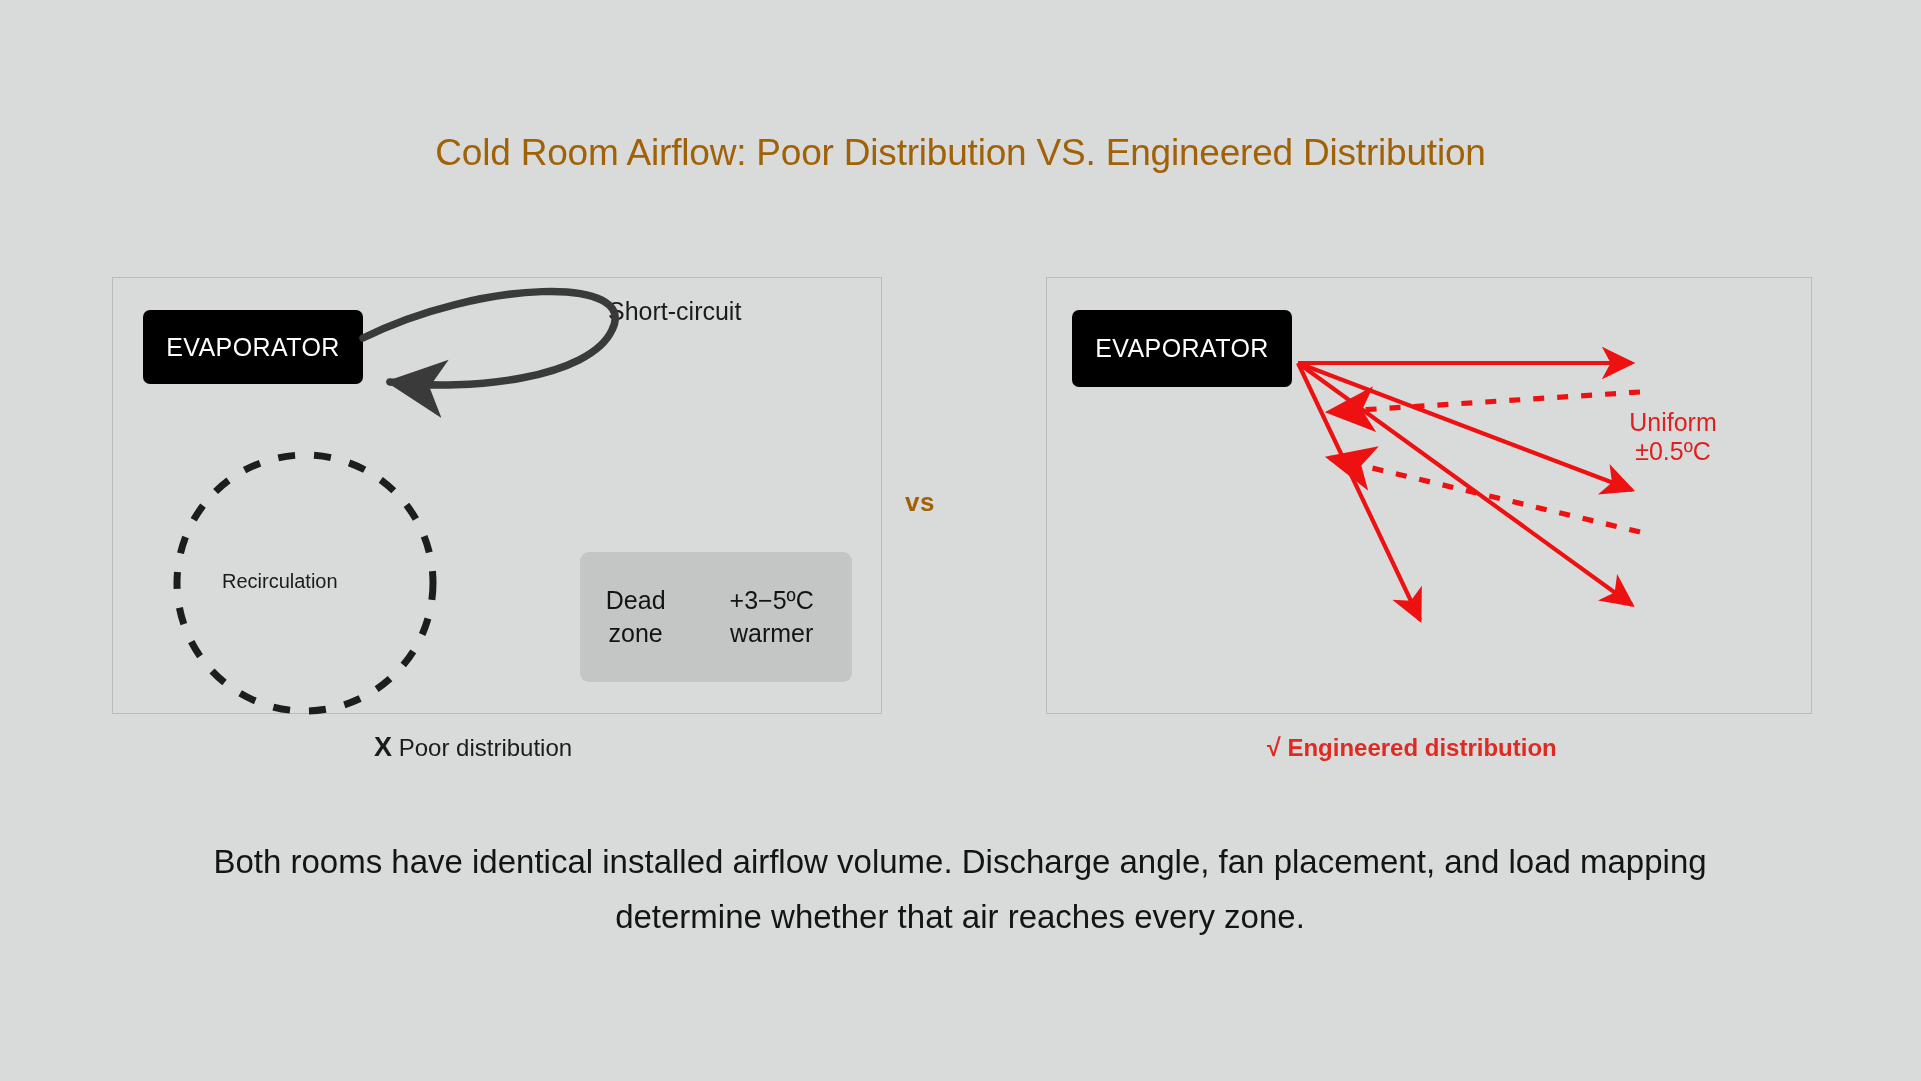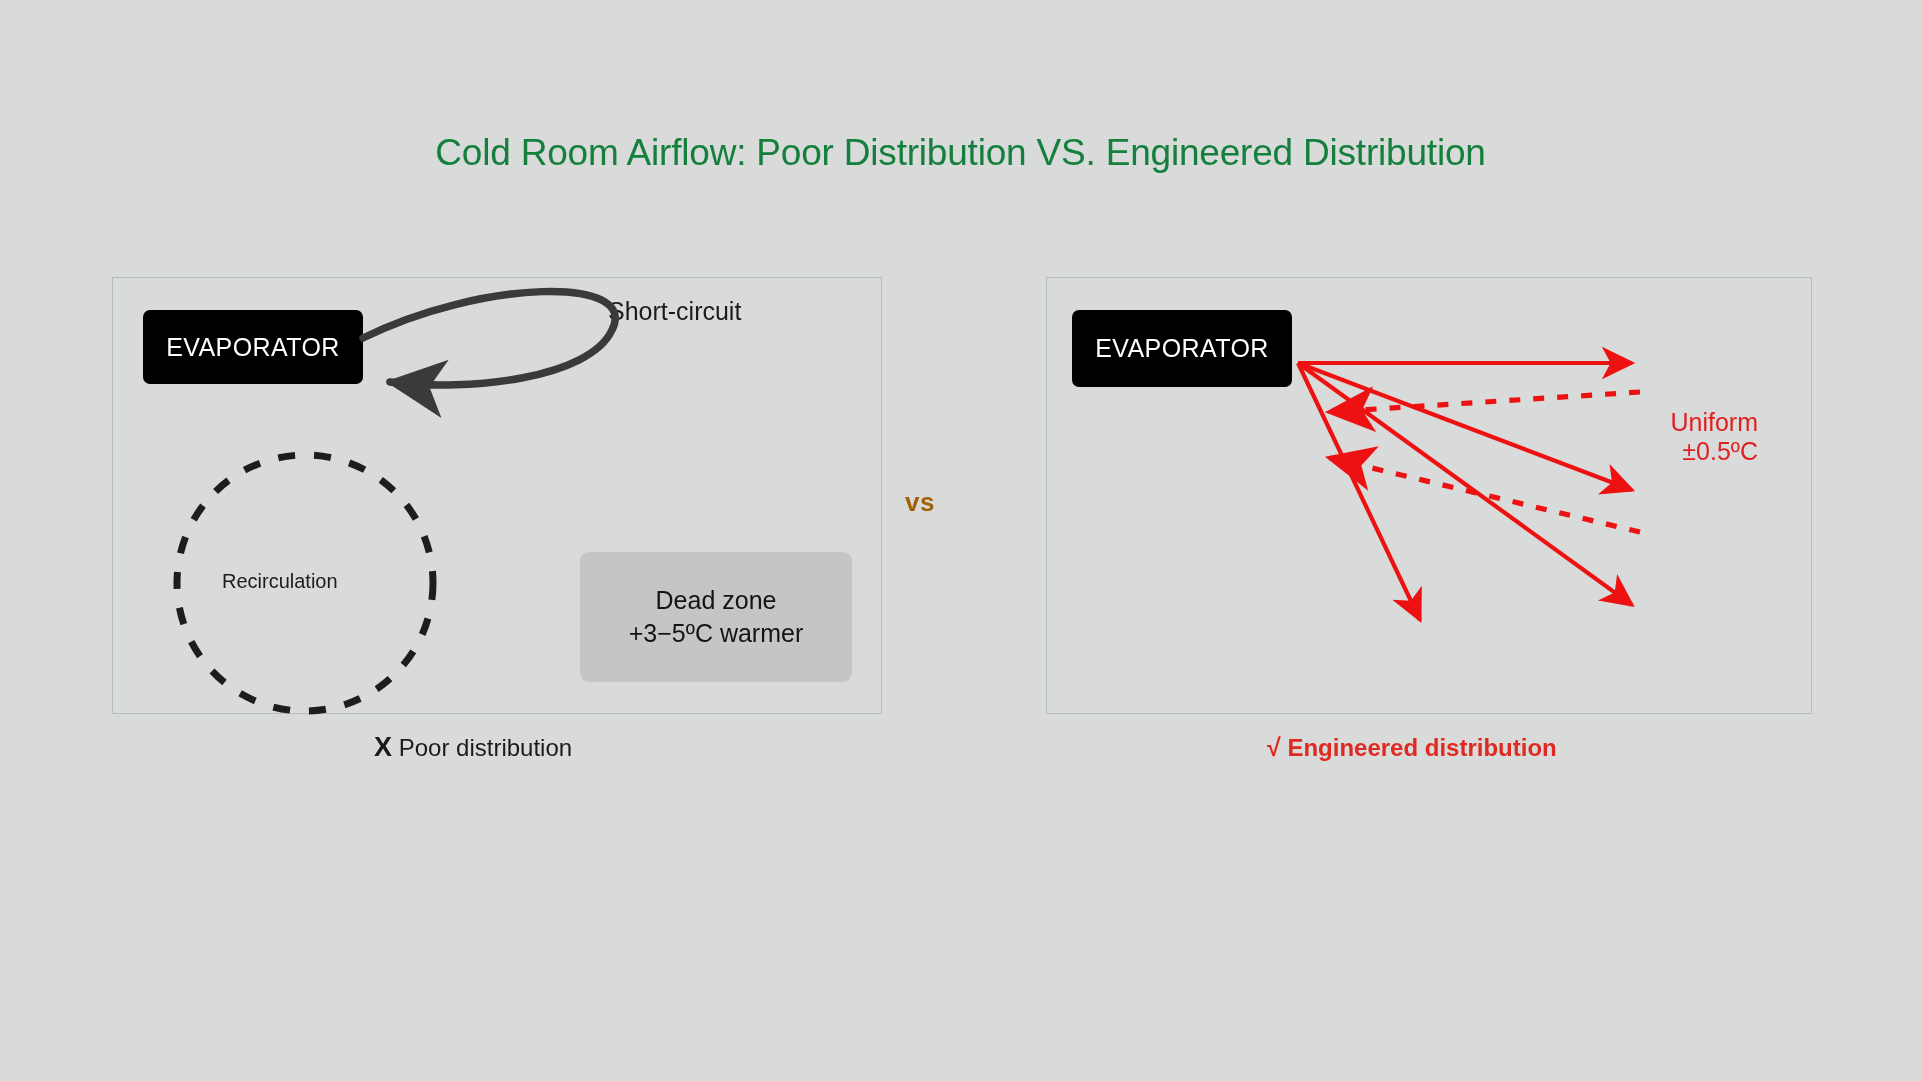--- a/index.html
+++ b/index.html
@@ -10,21 +10,21 @@
     color:#1b1b1b;
     overflow:hidden;
     position:relative;
   }
   #stage{position:absolute;left:0;top:0;width:1921px;height:1081px;}
 
   .title{
     position:absolute;left:0;top:132px;width:1921px;
     text-align:center;
     font-size:37px;font-weight:500;letter-spacing:-0.2px;
-    color:#15803d;
+    color:#a16207;
   }
 
   .panel{
     position:absolute;
     border:1.5px solid #b9bcbc;
     background:transparent;
     box-sizing:border-box;
   }
   #panel-left{left:112px;top:277px;width:770px;height:437px;}
   #panel-right{left:1046px;top:277px;width:766px;height:437px;}
@@ -41,27 +41,27 @@
   #evap-left{left:143px;top:301px;width:220px;height:74px;}
   #evap-right{left:1072px;top:301px;width:220px;height:77px;}
 
   .lbl{position:absolute;font-size:25px;color:#1b1b1b;white-space:nowrap;}
   #lbl-short{left:608px;top:297px;}
   #lbl-recirc{left:222px;top:570px;font-size:20px;}
 
   #deadzone{
     position:absolute;left:580px;top:552px;width:272px;height:130px;
     background:#c4c6c6;border-radius:9px;
-    display:flex;flex-direction:column;align-items:center;justify-content:center;
+    display:flex;flex-direction:row;align-items:center;justify-content:center;
     font-size:25px;line-height:1.33;color:#131313;text-align:center;
   }
 
   #lbl-uniform{
     position:absolute;left:1588px;top:408px;width:170px;
-    text-align:right;color:#e02020;font-size:25px;line-height:1.15;
+    text-align:center;color:#e02020;font-size:25px;line-height:1.15;
   }
 
   #vs{
     position:absolute;left:887px;top:487px;width:66px;
     text-align:center;font-size:26px;font-weight:bold;color:#a16207;
     letter-spacing:0.5px;
   }
 
   .caption{position:absolute;font-size:24px;white-space:nowrap;}
   #cap-left{left:374px;top:732px;color:#1b1b1b;}
@@ -114,20 +114,21 @@
   <div class="caption" id="cap-left">
     <span class="mark">X</span>
     <span>Poor distribution</span>
   </div>
 
   <div class="caption" id="cap-right">
     <span class="mark">√</span>
     <span>Engineered distribution</span>
   </div>
 
+  <div id="footnote">Both rooms have identical installed airflow volume. Discharge angle, fan placement, and load mapping determine whether that air reaches every zone.</div>
 
   <svg class="overlay" viewBox="0 0 1921 1081">
     <defs>
       <marker id="arrow-black" markerWidth="9" markerHeight="9" refX="7.4" refY="4.5" orient="auto" markerUnits="strokeWidth">
         <path d="M0,0.6 L8,4.5 L0,8.4 L2.1,4.5 Z" fill="#3a3a3a"></path>
       </marker>
       <marker id="arrow-red" markerWidth="9" markerHeight="9" refX="7.2" refY="4.5" orient="auto" markerUnits="strokeWidth">
         <path d="M0,0.6 L8,4.5 L0,8.4 L2.1,4.5 Z" fill="#ee1111"></path>
       </marker>
       <marker id="arrow-red-dot" markerWidth="11" markerHeight="11" refX="8.6" refY="5.5" orient="auto" markerUnits="strokeWidth">

